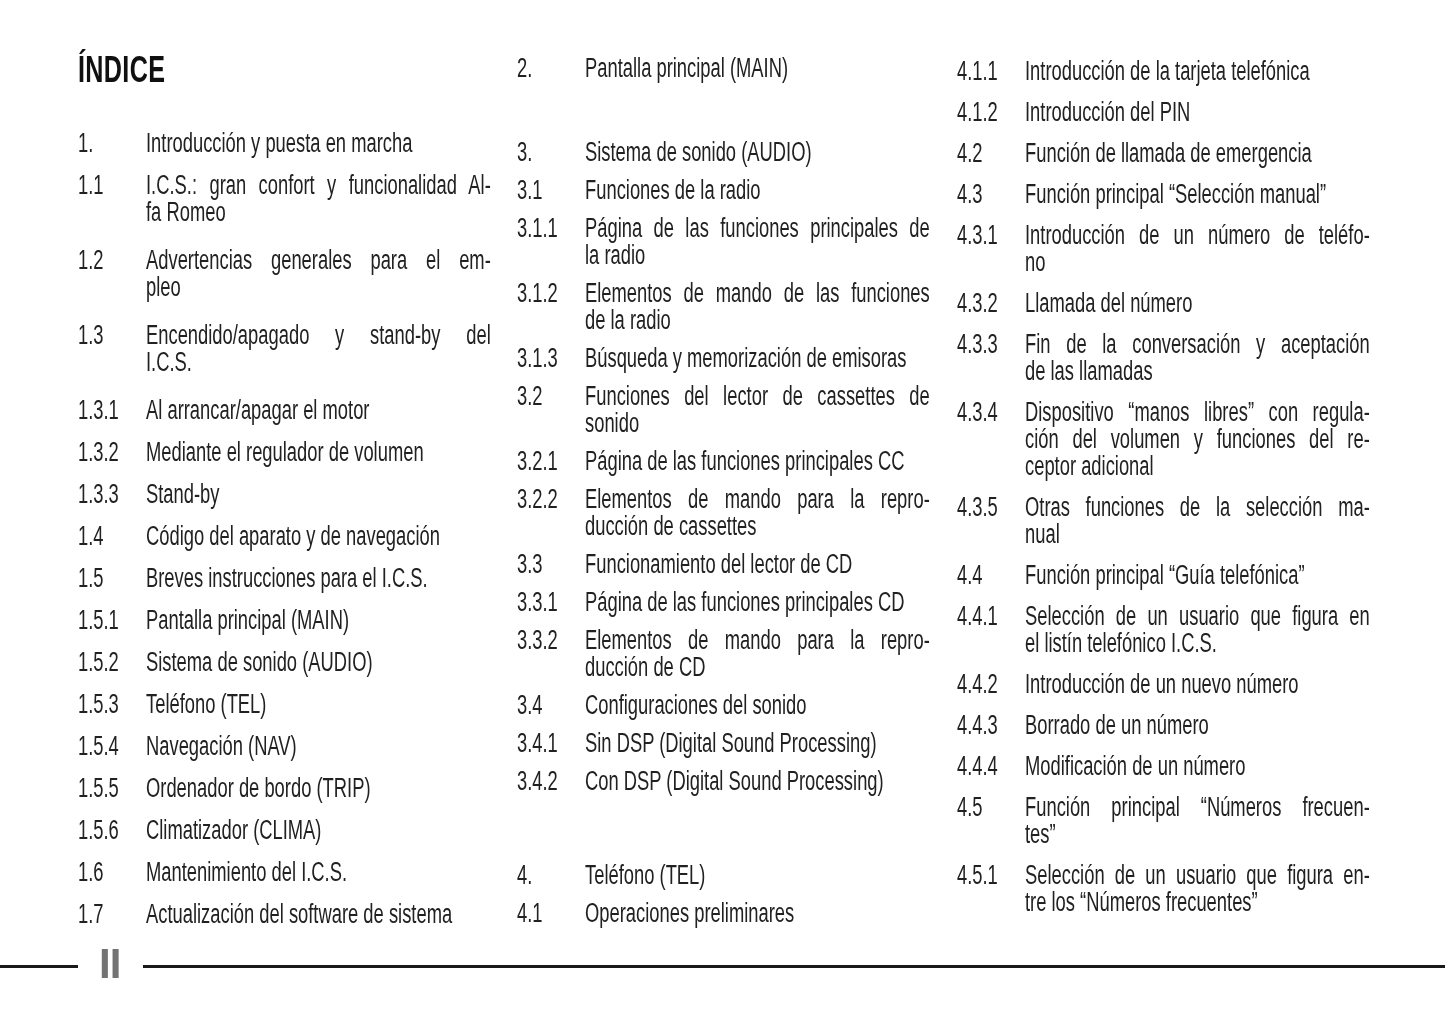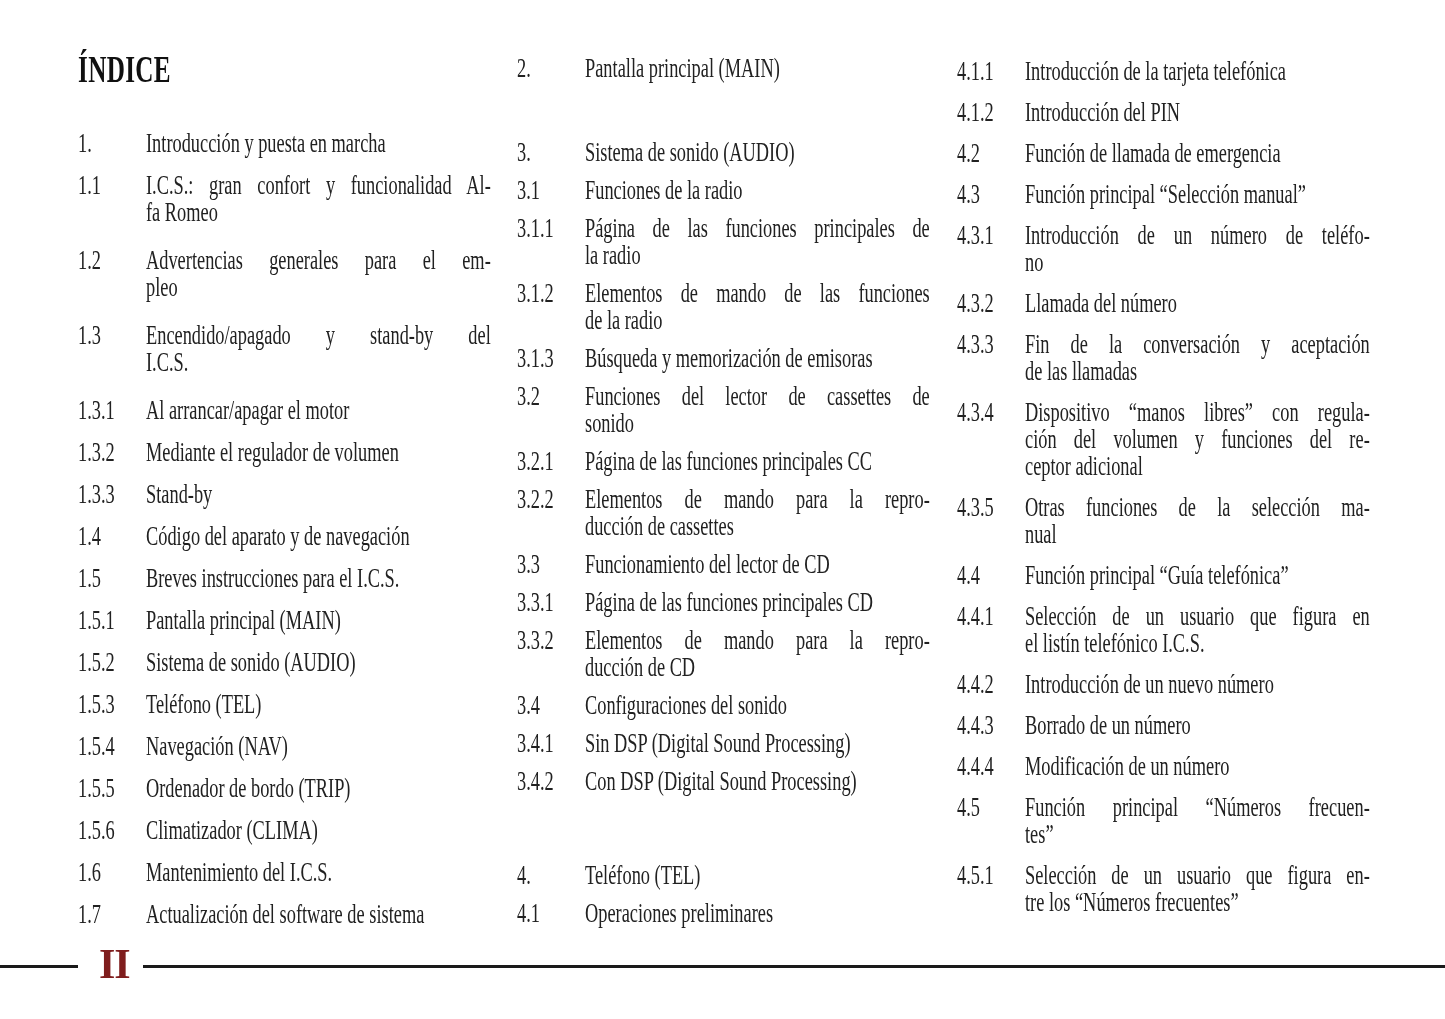--- a/index.html
+++ b/index.html
@@ -6,21 +6,21 @@
     margin: 0;
     padding: 0;
     background: #ffffff;
   }
   .page {
     position: relative;
     width: 1445px;
     height: 1019px;
     background: #ffffff;
     overflow: hidden;
-    font-family: Liberation Serif, serif;
+    font-family: Liberation Sans, sans-serif;
     color: #212121;
   }
   
   .col {
     position: absolute;
     width: 607px;
     transform: scaleX(0.68);
     transform-origin: 0 0;
     font-size: 27px;
     line-height: 27px;
@@ -71,21 +71,21 @@
   .rule-left  { left: 0;  width: 78px; }
   .rule-right { left: 143px; right: 0; }
   .page-number {
     position: absolute;
     left: 99px;
     top: 947px;
     font-size: 42px;
     line-height: 34px;
     font-weight: 900;
     letter-spacing: -1px;
-    color: #7f1d1d;
+    color: #737373;
     text-align: right;
   }
 </style>
 </head>
 <body>
 
 <div class="page">
 
   <section class="col" id="col1">
     <h1 class="title">ÍNDICE</h1>

